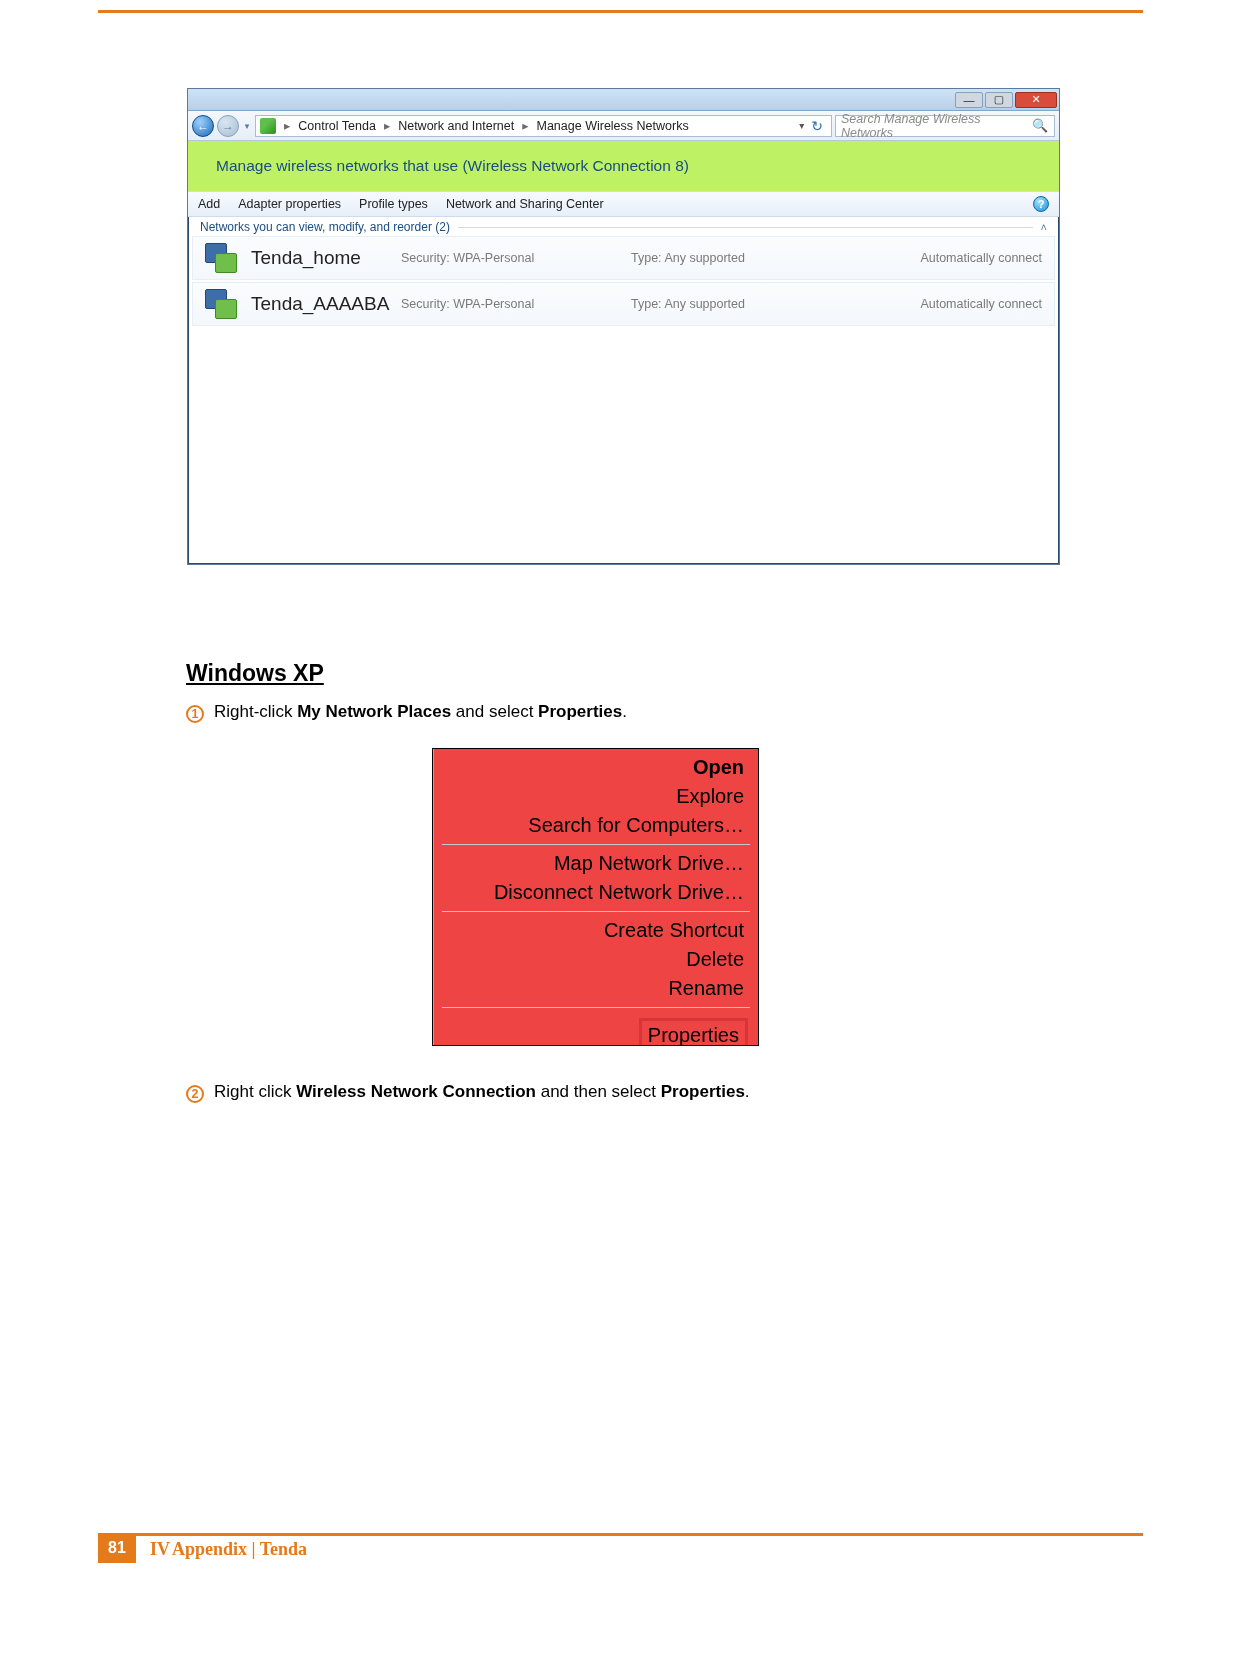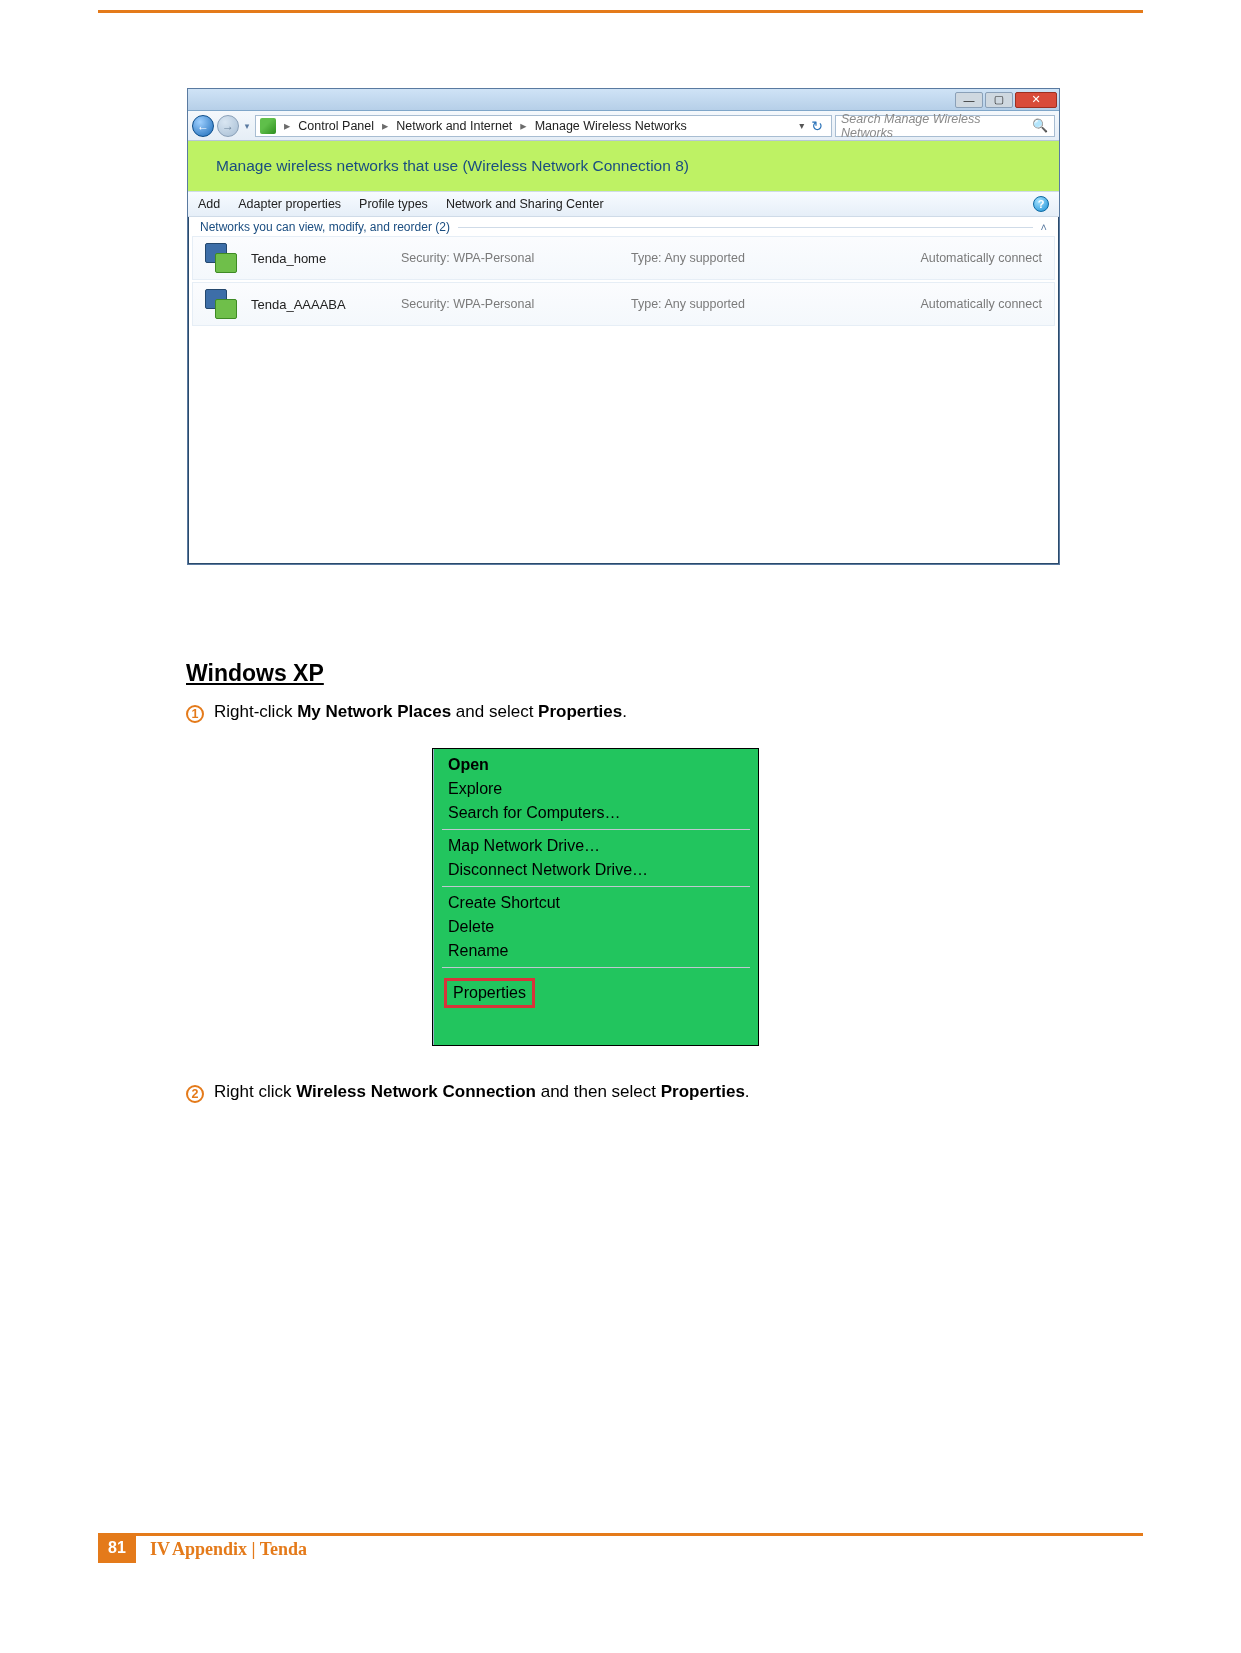--- a/index.html
+++ b/index.html
@@ -130,21 +130,21 @@
   .net-ico::before {
     content:''; position:absolute; left:0; top:0;
     width:20px; height:18px; background:#3d6ea8;
     border:1px solid #24486e; border-radius:2px;
   }
   .net-ico::after {
     content:''; position:absolute; left:10px; top:10px;
     width:20px; height:18px; background:#6fbf4a;
     border:1px solid #3e8a24; border-radius:2px;
   }
-  .net-name { width: 150px; font-size: 13px; color:#222; }
+  .net-name { width: 150px; font-size: 19px; color:#222; }
   .net-sec  { width: 230px; color:#7a7a7a; font-size: 12.5px;}
   .net-type { width: 210px; color:#7a7a7a; font-size: 12.5px;}
   .net-auto { margin-left:auto; color:#7a7a7a; font-size: 12.5px;}
 
   
   .section-h {
     position: absolute;
     left: 186px; top: 660px;
     font-size: 23px; font-weight: bold;
     text-decoration: underline;
@@ -192,24 +192,25 @@
     width:42px; height:30px;
     background: radial-gradient(circle at 30% 30%, #7fb8e8, #3d78b8);
     border-radius: 4px;
   }
   .xp-left .greentri {
     position:absolute; left:38px; top:8px; width:0;height:0;
     border-left:14px solid transparent; border-right:14px solid transparent;
     border-bottom:22px solid #4caf4c;
   }
   .xp-menu {
-    flex: 1; background: #22c55e;
+    flex: 1; background: #ef4444;
     border-left: 1px solid #9ab0c8;
-    font-size: 16px; color: #000;
+    font-size: 20px; color: #000;
     padding-top: 4px;
+    text-align: right;
   }
   .xp-item { padding: 3px 14px; }
   .xp-item.bold { font-weight: bold; }
   .xp-sep { height: 1px; background: #c0c8d0; margin: 4px 8px; }
   .xp-item.highlight {
     margin: 6px 10px 10px 10px; padding: 3px 6px;
     border: 3px solid #d8343a;
     display: inline-block;
   }
 
@@ -246,21 +247,21 @@
     <span class="tb-btn tb-max">▢</span>
     <span class="tb-btn tb-close">✕</span>
   </div>
   <div class="addrbar">
     <span class="navbtn">←</span>
     <span class="navbtn fwd">→</span>
     <span class="tiny-drop">▾</span>
     <div class="crumbbox">
       <span class="sig-ico"></span>
       <span class="crumb-sep">▸</span>
-      <span class="crumb">Control Panel</span>
+      <span class="crumb">Control Tenda</span>
       <span class="crumb-sep">▸</span>
       <span class="crumb">Network and Internet</span>
       <span class="crumb-sep">▸</span>
       <span class="crumb">Manage Wireless Networks</span>
       <span class="dd">▾</span>
       <span class="refresh-ico">↻</span>
     </div>
     <div class="searchbox">
       <span>Search Manage Wireless Networks</span>
       <span class="mag">🔍</span>

